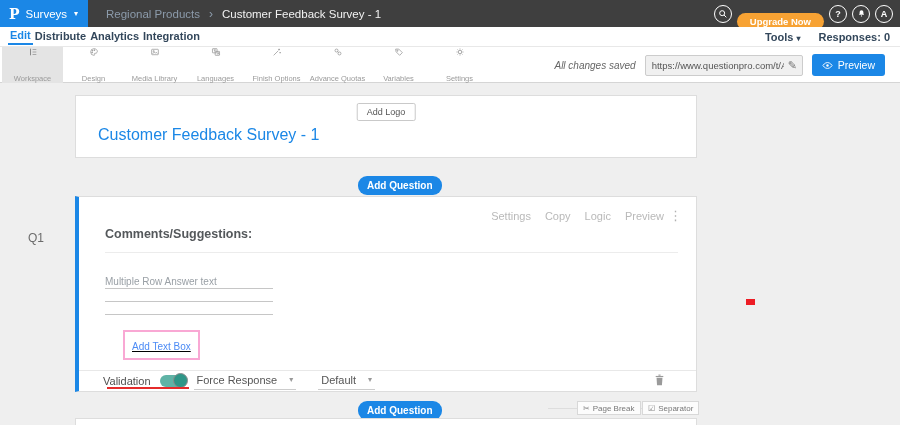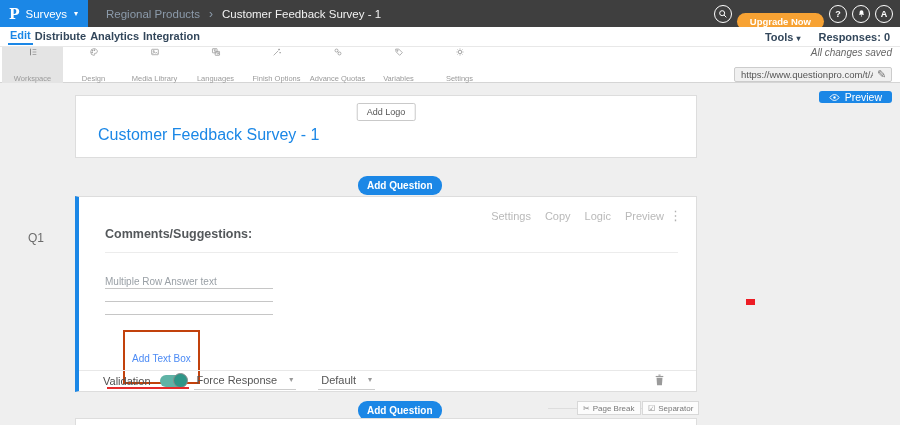--- a/index.html
+++ b/index.html
@@ -30,21 +30,21 @@
   .tools .caret { font-size: 8px; }
   .responses { font-size: 11px; font-weight: bold; color: #33475b; cursor: pointer; }
 
   
   .toolbar { position: absolute; top: 46px; left: 0; width: 900px; height: 37px; background: #fff; border-top: 1px solid #e8e8e8; border-bottom: 1px solid #d5d5d5; }
   .tool-items { position: absolute; left: 2px; top: 0; height: 36px; display: flex; }
   .tool-item { width: 61px; display: flex; flex-direction: column; align-items: center; justify-content: center; gap: 17px; cursor: pointer; }
   .tool-item.active { background: #e4e4e4; }
   .tool-item svg { width: 14px; height: 14px; stroke: #8a8a8a; fill: none; stroke-width: 1.6; }
   .tool-label { font-size: 7.5px; color: #9a9a9a; white-space: nowrap; }
-  .toolbar-right { position: absolute; right: 8px; top: 0; height: 36px; display: flex; align-items: flex-end; gap: 9px; flex-direction: column; }
+  .toolbar-right { position: absolute; right: 15px; top: 0; height: 36px; display: flex; align-items: center; gap: 9px; }
   .saved-status { font-style: italic; font-size: 10px; color: #666; }
   .url-box { width: 158px; height: 21px; background: #f0f0f0; border: 1px solid #ccc; border-radius: 2px; display: flex; align-items: center; padding: 0 6px; gap: 4px; }
   .url-input { flex: 1; border: none; background: transparent; font-size: 9.5px; color: #555; font-family: "Liberation Sans", sans-serif; outline: none; white-space: nowrap; overflow: hidden; }
   .pencil-icon { color: #777; font-size: 11px; cursor: pointer; }
   .preview-btn { background: #1b87e6; border: none; color: #fff; font-size: 10.5px; border-radius: 3px; height: 22px; padding: 0 10px; display: flex; align-items: center; gap: 5px; cursor: pointer; font-family: "Liberation Sans", sans-serif; }
   .preview-btn svg { width: 11px; height: 11px; }
 
   
   .title-card { position: absolute; left: 75px; top: 95px; width: 622px; height: 63px; background: #fff; border: 1px solid #ddd; }
   .add-logo-btn { position: absolute; left: 50%; transform: translateX(-50%); top: 7px; background: #fff; border: 1px solid #c9c9c9; border-radius: 2px; font-size: 9px; color: #555; padding: 3px 9px; cursor: pointer; font-family: "Liberation Sans", sans-serif; }
@@ -56,21 +56,21 @@
 
   .q-number { position: absolute; left: 28px; top: 231px; font-size: 12px; color: #6b6b6b; }
 
   .question-card { position: absolute; left: 75px; top: 196px; width: 622px; height: 196px; background: #fff; border: 1px solid #ddd; border-left: 4px solid #1b87e6; }
   .q-actions { position: absolute; top: 13px; right: 32px; display: flex; gap: 14px; font-size: 11px; color: #b9b9b9; }
   .q-action { cursor: pointer; }
   .q-kebab { position: absolute; top: 11px; right: 14px; color: #b0b0b0; font-size: 13px; cursor: pointer; }
   .q-prompt { position: absolute; left: 26px; top: 30px; right: 18px; font-size: 12.5px; font-weight: bold; color: #54585b; border-bottom: 1px solid #ececec; padding-bottom: 11px; cursor: text; }
   .answer-rows { position: absolute; left: 26px; top: 79px; width: 168px; }
   .answer-row { height: 13px; border-bottom: 1px solid #c6c6c6; font-size: 10px; color: #9aa0a6; cursor: text; }
-  .annotation-red-box { position: absolute; left: 44px; top: 133px; border: 2px solid #c2410c; padding: 16px 7px; }
+  .annotation-red-box { position: absolute; left: 44px; top: 133px; border: 2px solid #f9a8d4; padding: 4px 7px; text-decoration: underline; }
   .add-text-box-link { font-size: 10px; color: #4c8bf5; cursor: pointer; white-space: nowrap; }
   .q-bottombar { position: absolute; left: 0; right: 0; bottom: 0; height: 21px; border-top: 1px solid #e8e8e8; display: flex; align-items: center; }
   .validation-label { margin-left: 24px; font-size: 11px; color: #4f4f4f; }
   .toggle { width: 27px; height: 12px; border-radius: 7px; background: #5fb3a6; margin-left: 9px; position: relative; cursor: pointer; }
   .toggle-knob { position: absolute; right: -1px; top: -2px; width: 15px; height: 15px; border-radius: 50%; background: #2e9688; border: 1px solid #8c8c8c; }
   .q-dropdown { display: flex; align-items: center; gap: 12px; font-size: 11px; color: #555; border-bottom: 1px solid #ccc; padding: 1px 3px 3px 3px; cursor: pointer; }
   .q-dropdown .caret { font-size: 8px; color: #999; }
   .dd-force { margin-left: 7px; }
   .dd-default { margin-left: 22px; }
   .trash-btn { margin-left: auto; margin-right: 30px; cursor: pointer; background: none; border: none; }

